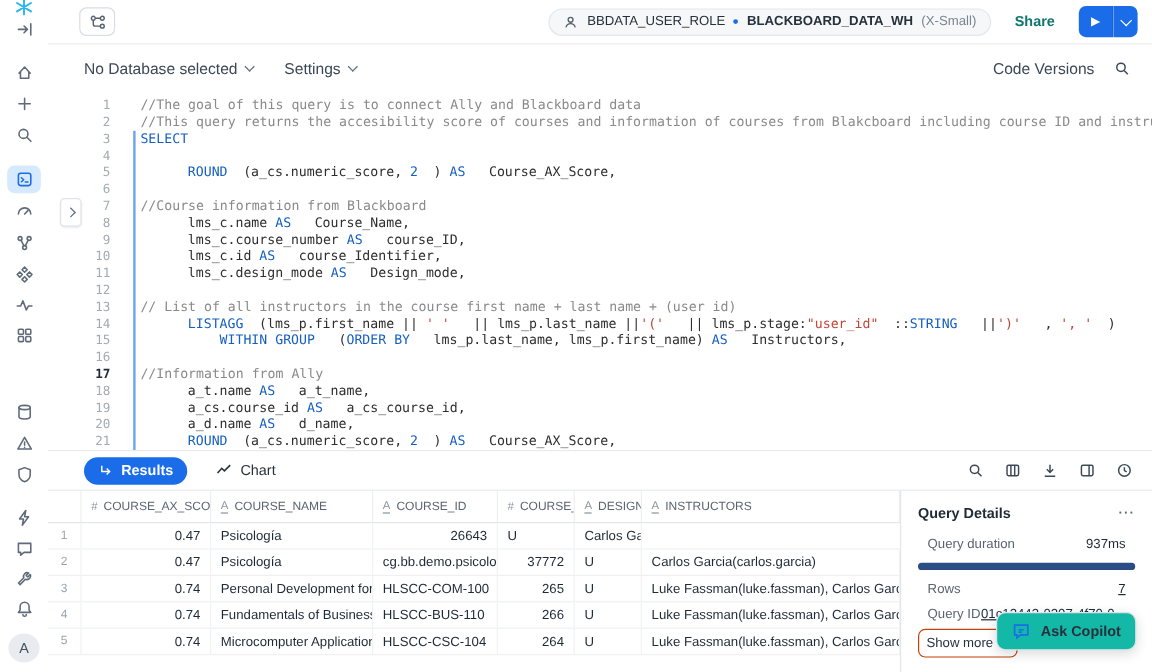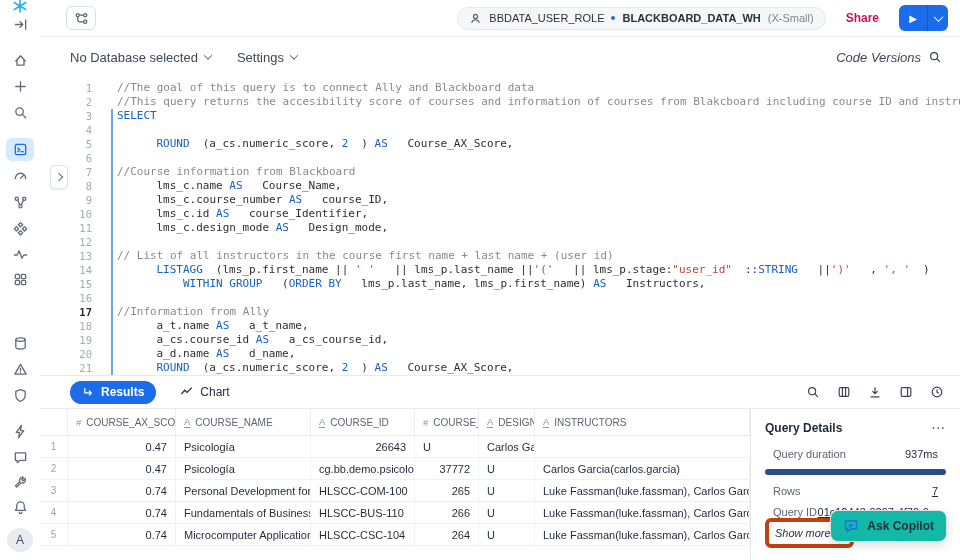--- a/index.html
+++ b/index.html
@@ -27,36 +27,36 @@
           border-bottom:1px solid #ededf0;flex-shrink:0;}
   .tab-btn{width:28px;height:22px;border:1px solid #d9dee4;border-radius:6px;background:#fff;
            display:flex;align-items:center;justify-content:center;color:#55616d;}
   .tab-btn svg{stroke:currentColor;fill:none;stroke-width:1.3;}
   .topbar-right{margin-left:auto;display:flex;align-items:center;gap:12px;}
   .ctx-pill{display:flex;align-items:center;gap:7px;background:#f5f7f9;border:1px solid #e3e7eb;
             border-radius:14px;padding:4px 11px;font-size:11px;color:#27313c;}
   .ctx-pill svg{stroke:#55616d;fill:none;stroke-width:1.4;}
   .dot{width:4px;height:4px;border-radius:50%;background:#1a6ce8;}
   .muted{color:#7a8591;}
-  .share-btn{font-size:12px;font-weight:700;color:#be185d;padding:4px 8px;cursor:pointer;}
+  .share-btn{font-size:12px;font-weight:700;color:#0f766e;padding:4px 8px;cursor:pointer;}
   .run-group{display:flex;}
   .run-play{width:28px;height:26px;background:#1a6ce8;border-radius:6px 0 0 6px;color:#fff;
             display:flex;align-items:center;justify-content:center;font-size:10px;
             border-right:1px solid #1157c8;cursor:pointer;}
   .run-caret{width:20px;height:26px;background:#1a6ce8;border-radius:0 6px 6px 0;
              display:flex;align-items:center;justify-content:center;cursor:pointer;}
   .chv{display:inline-block;width:5px;height:5px;border-right:1.4px solid #5f6b7a;
        border-bottom:1.4px solid #5f6b7a;transform:rotate(45deg) translate(-1px,-1px);}
   .chv.white{border-color:#fff;width:6px;height:6px;}
   .chv.right{transform:rotate(-45deg);}
 
   .subbar{height:40px;display:flex;align-items:center;gap:26px;padding:0 18px 0 30px;
           font-size:13px;color:#3c4856;flex-shrink:0;}
   .dd{display:flex;align-items:center;gap:7px;cursor:pointer;}
-  .subbar-right{margin-left:auto;display:flex;align-items:center;gap:7px;font-style:italic;}
+  .subbar-right{margin-left:auto;display:flex;align-items:center;gap:16px;}
   .subbar-right svg{stroke:#3c4856;fill:none;stroke-width:1.4;}
 
   
   .editor{flex:1;position:relative;overflow:hidden;padding-top:4px;
           font-family:"DejaVu Sans Mono",monospace;font-size:11px;}
   .ed-line{display:flex;height:14px;line-height:14px;white-space:pre;}
   .ed-num{width:68px;flex-shrink:0;text-align:right;padding-right:16px;box-sizing:border-box;
           color:#a3abb3;font-size:10.5px;}
   .ed-num.active{color:#1f2a37;font-weight:bold;}
   .ed-code{margin-left:9px;color:#2e2e2e;}
@@ -97,23 +97,23 @@
   
   .details{flex:1;border-left:1px solid #e4e7ea;padding:12px 14px;box-sizing:border-box;
            font-size:11px;position:relative;min-width:0;}
   .d-title-row{display:flex;justify-content:space-between;align-items:center;margin-bottom:13px;}
   .d-title{font-size:12px;font-weight:700;color:#1f2a37;}
   .dots{color:#5f6b7a;font-weight:700;letter-spacing:1px;cursor:pointer;}
   .d-row{display:flex;justify-content:space-between;margin:9px 8px;color:#5a6470;}
   .d-val{color:#1f2a37;}
   .link{text-decoration:underline;cursor:pointer;}
   .pbar{height:6px;border-radius:3px;background:#2b4d86;margin:4px 0 10px;}
-  .show-more{position:absolute;bottom:12px;left:14px;border:4px solid #c2410c;border-radius:6px;
+  .show-more{position:absolute;bottom:12px;left:14px;border:1px solid #c2410c;border-radius:6px;
              padding:5px 6px;display:flex;gap:7px;align-items:center;font-size:11px;color:#27313c;
-             background:#fff;cursor:pointer;font-style:italic;}
+             background:#fff;cursor:pointer;}
 
   .copilot{position:absolute;right:13px;bottom:18px;background:#14b8a6;border:1px solid #dfe3e8;
            border-radius:8px;box-shadow:0 3px 10px rgba(20,30,40,.16);padding:7px 12px;
            display:flex;align-items:center;gap:8px;font-size:12px;font-weight:600;color:#27313c;
            cursor:pointer;}
   .copilot svg{stroke:#1a6ce8;fill:none;stroke-width:1.4;}
 </style>
 </head>
 <body>
 

